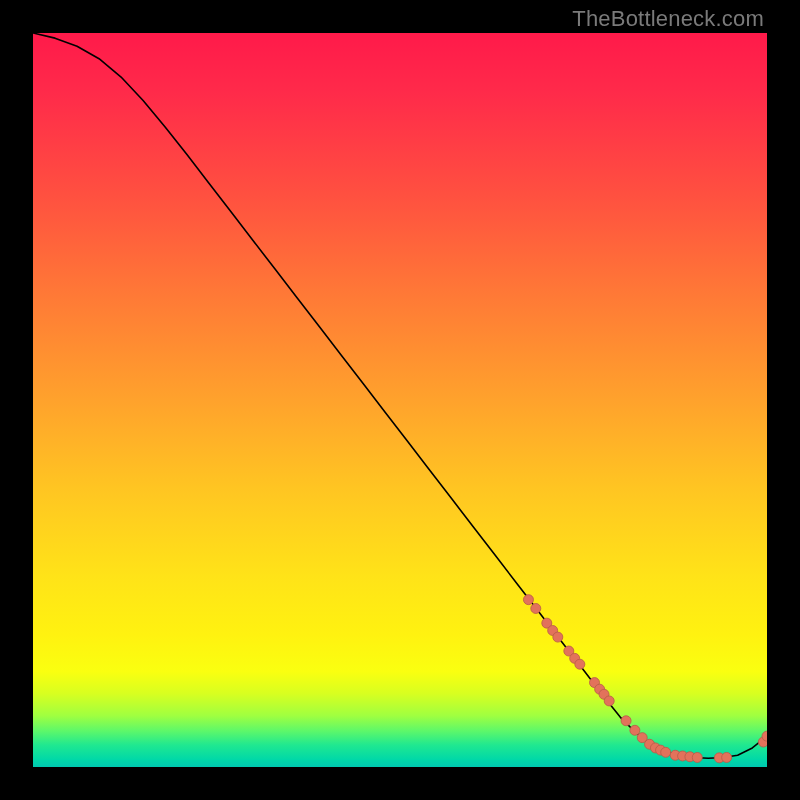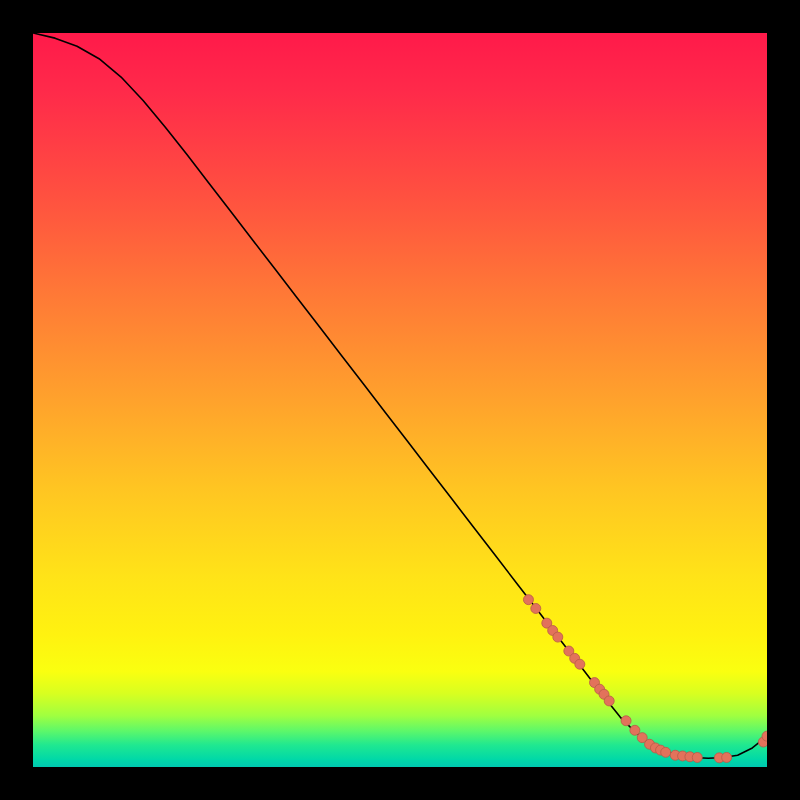--- a/index.html
+++ b/index.html
@@ -102,13 +102,14 @@
           <circle cx="656.93" cy="723.72" r="5" fill="#e2725b" stroke="#b85a48" stroke-width="0.8"></circle>
           <circle cx="664.27" cy="724.46" r="5" fill="#e2725b" stroke="#b85a48" stroke-width="0.8"></circle>
           <circle cx="686.29" cy="724.83" r="5" fill="#e2725b" stroke="#b85a48" stroke-width="0.8"></circle>
           <circle cx="693.63" cy="724.46" r="5" fill="#e2725b" stroke="#b85a48" stroke-width="0.8"></circle>
           <circle cx="730.33" cy="709.04" r="5" fill="#e2725b" stroke="#b85a48" stroke-width="0.8"></circle>
           <circle cx="734.00" cy="703.17" r="5" fill="#e2725b" stroke="#b85a48" stroke-width="0.8"></circle>
         </g>
     </svg>
   </div>
 
+  <div class="watermark">TheBottleneck.com</div>
 </div>
 
 </body></html>

